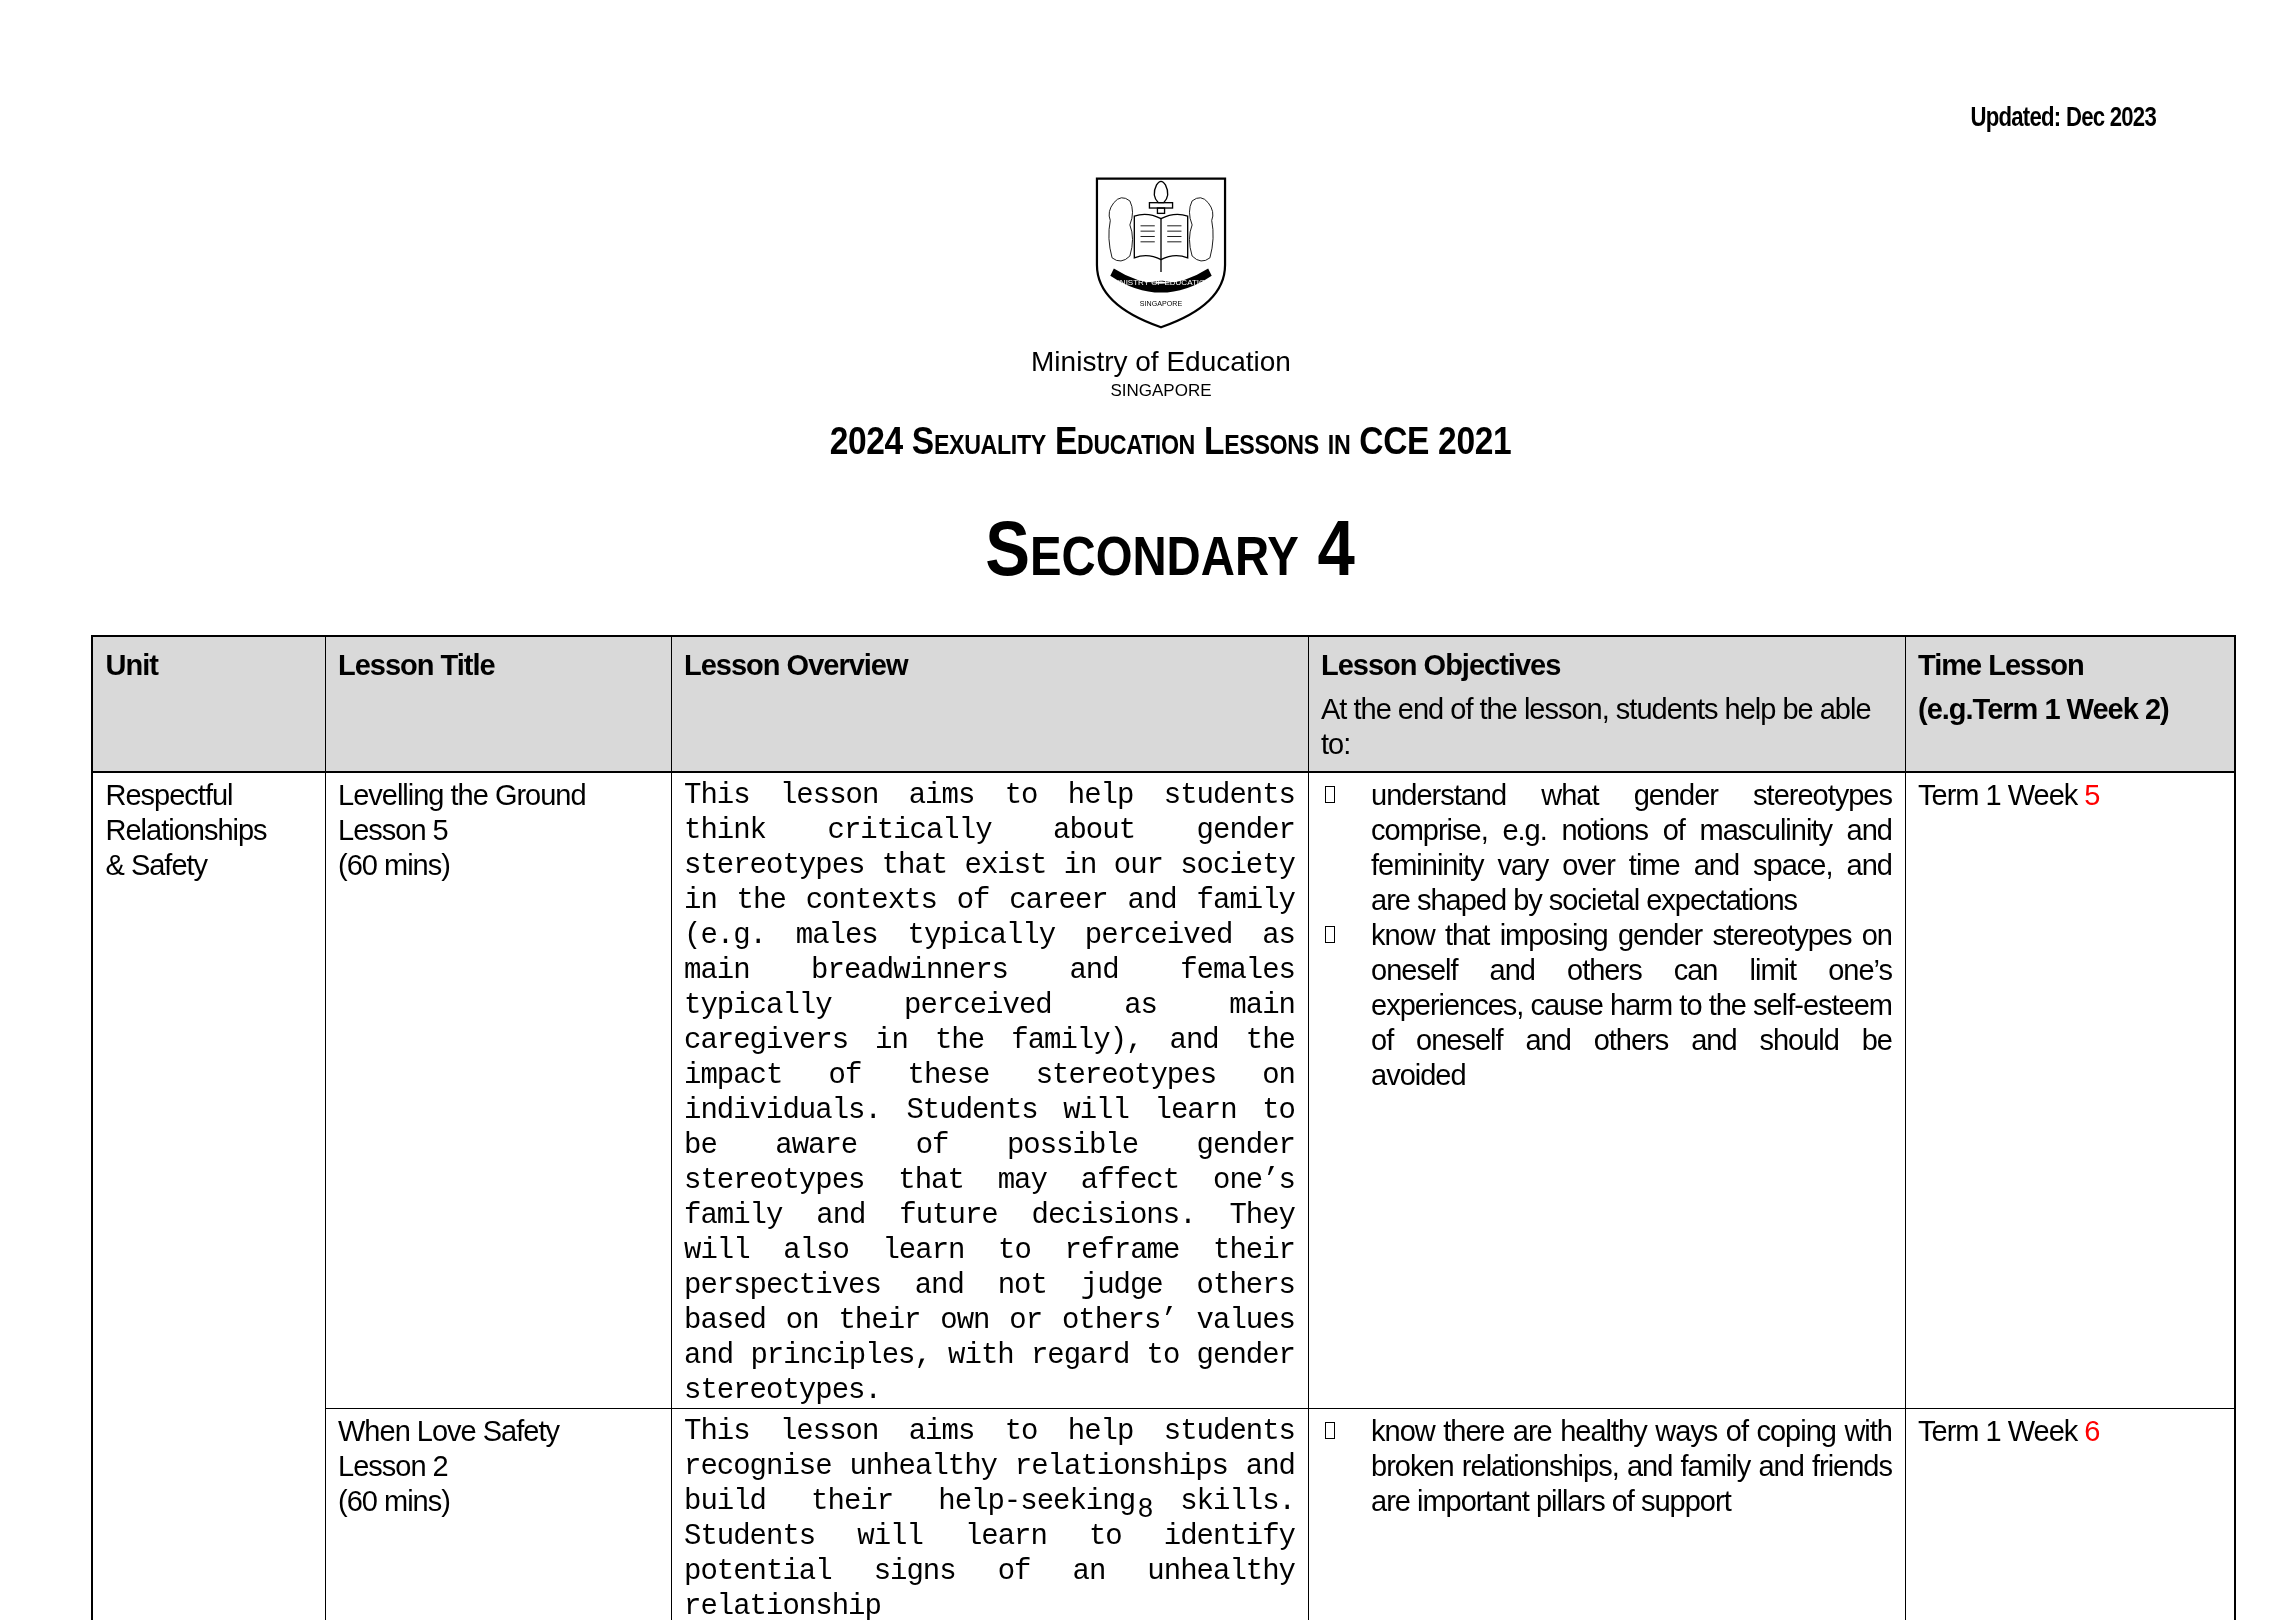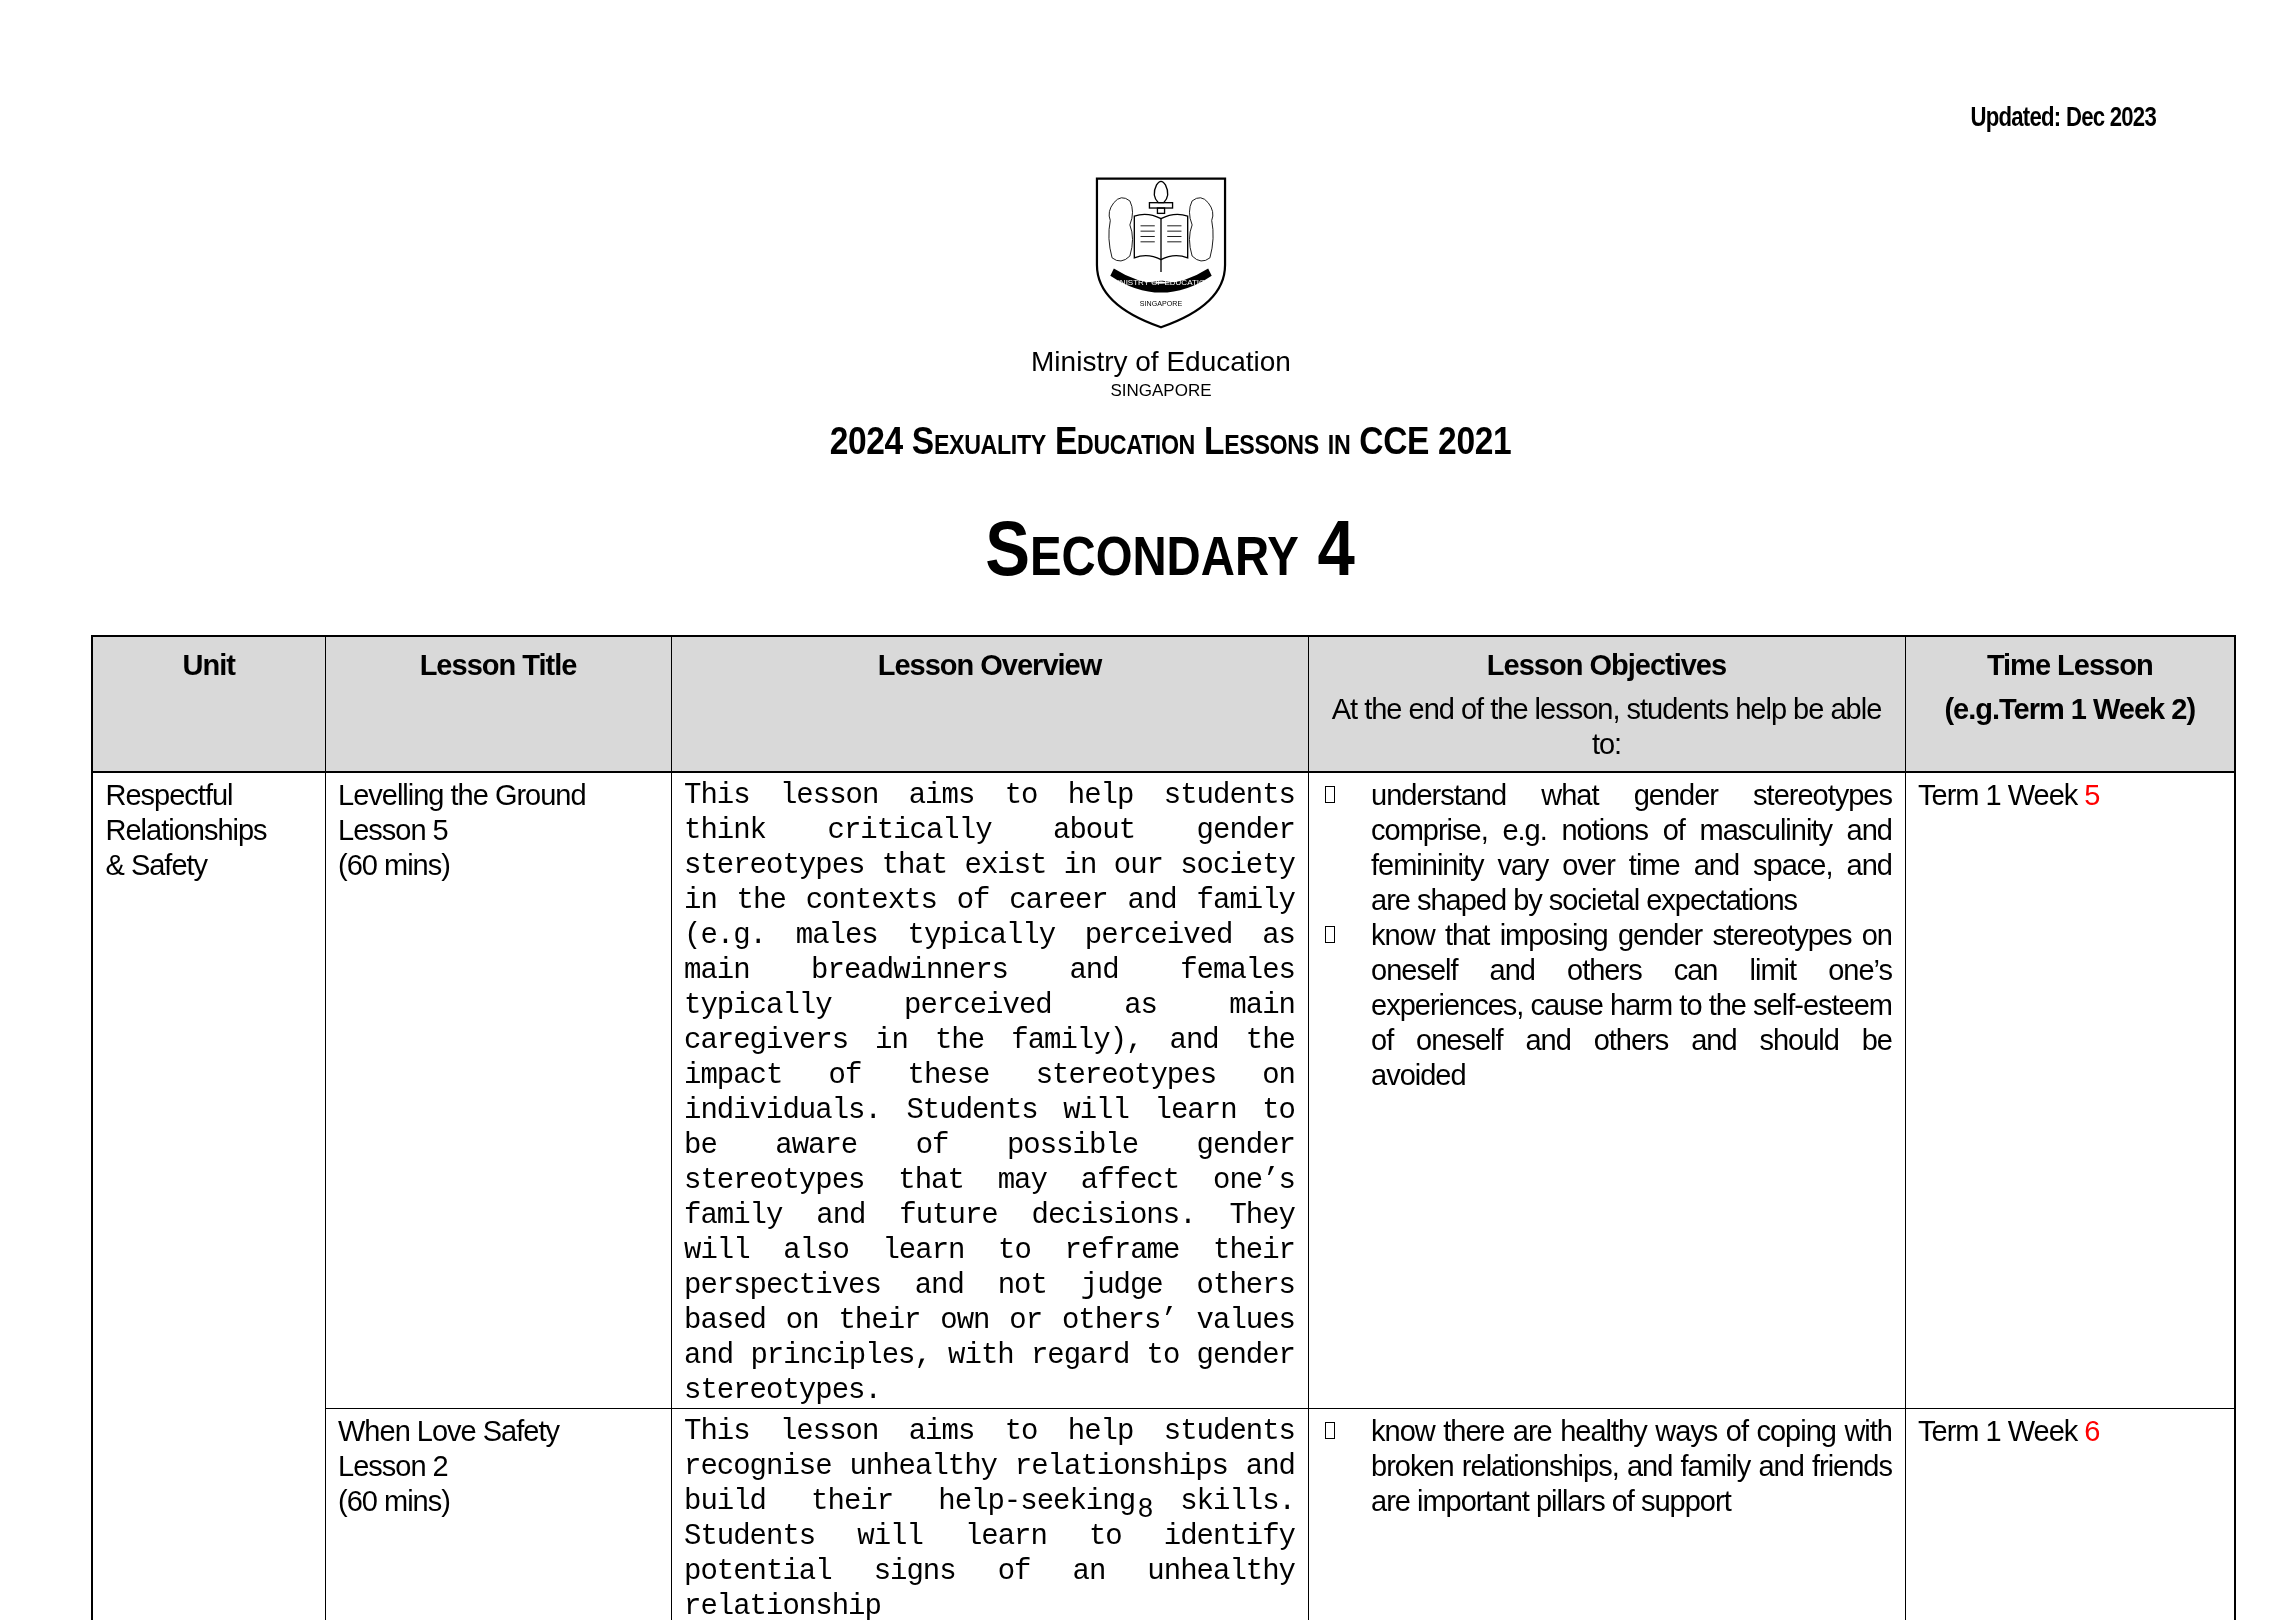--- a/index.html
+++ b/index.html
@@ -21,21 +21,21 @@
 
   table.lessons { position: absolute; left: 91px; top: 635px; width: 2143px;
                   border-collapse: collapse; border: 2.7px solid #000; table-layout: fixed; }
   table.lessons col.c1 { width: 233px; }
   table.lessons col.c2 { width: 346px; }
   table.lessons col.c3 { width: 637px; }
   table.lessons col.c4 { width: 597px; }
   table.lessons col.c5 { width: 330px; }
   table.lessons th, table.lessons td { border: 1.8px solid #000; vertical-align: top;
         font-size: 29px; line-height: 35px; padding: 5.3px 12.5px 0 12.5px; }
-  table.lessons thead th { background: #d9d9d9; height: 123px; font-weight: normal; text-align: center;
+  table.lessons thead th { background: #d9d9d9; height: 123px; font-weight: normal; text-align: left;
         border-bottom: 2.7px solid #000; padding-top: 10.7px; }
   .hdr-bold { font-weight: bold; display: block; }
   td.center { }
   td.justify { text-align: justify; font-family: Liberation Mono, monospace; }
   .cond { font-size: 29px; letter-spacing: -1px; word-spacing: 0px; }
   .obj-list { list-style: none; margin: 0; padding: 0; }
   .obj-list li { position: relative; padding-left: 50px; text-align: justify; }
   .bullet-box { position: absolute; left: 3.6px; top: 8px; width: 10.7px; height: 17px;
                 border: 1.3px solid #000; box-sizing: border-box; }
   .week-num { color: #ff0000; }

